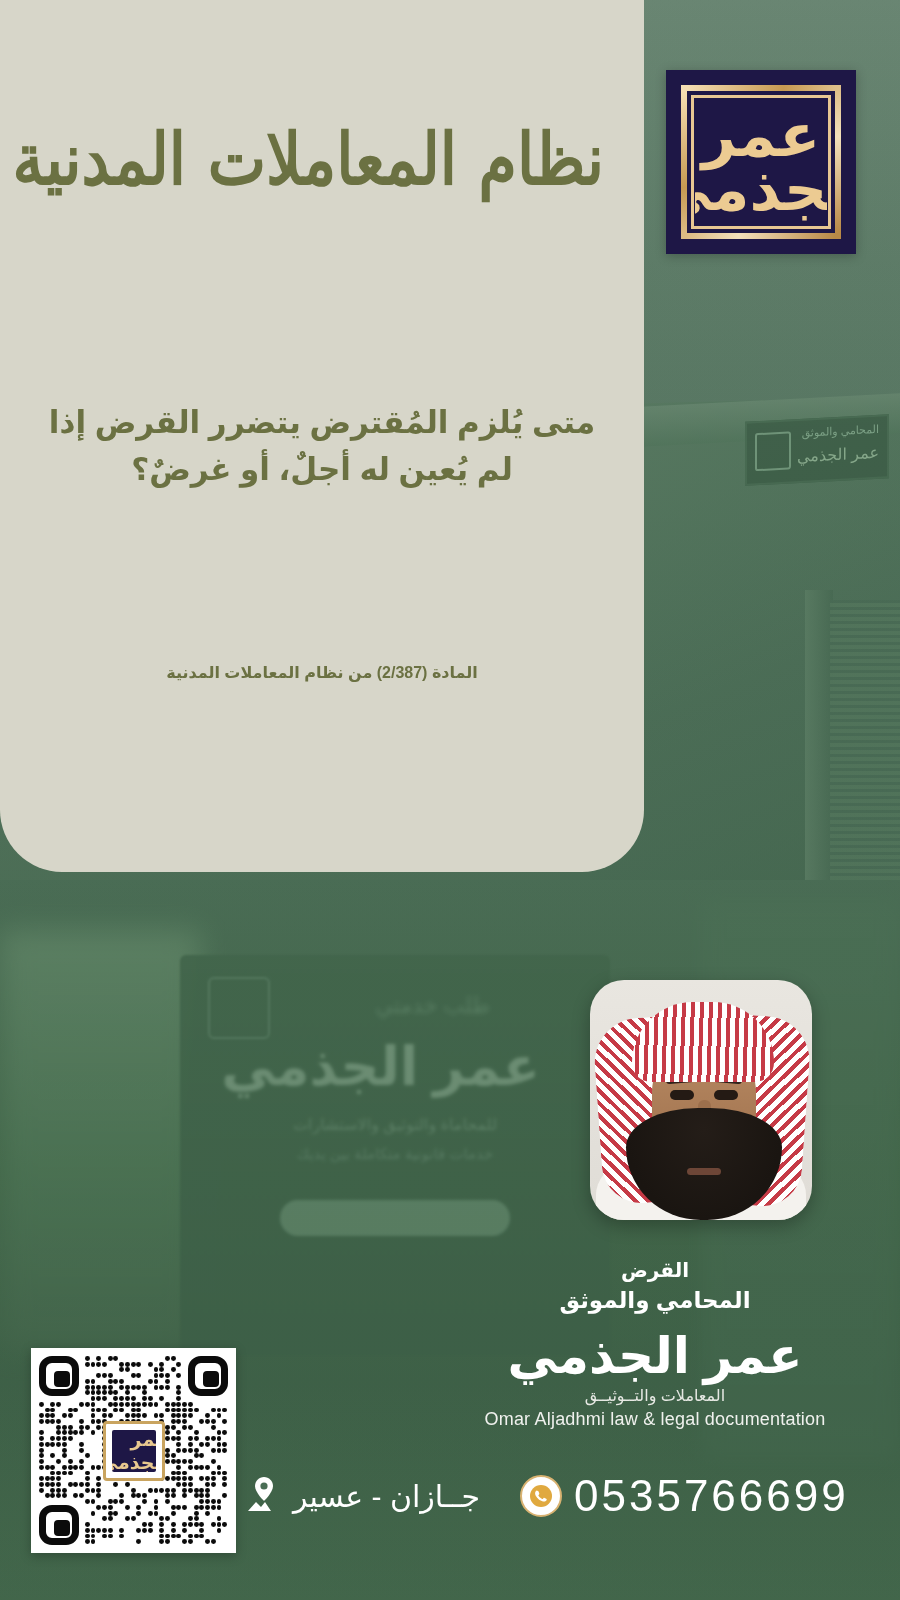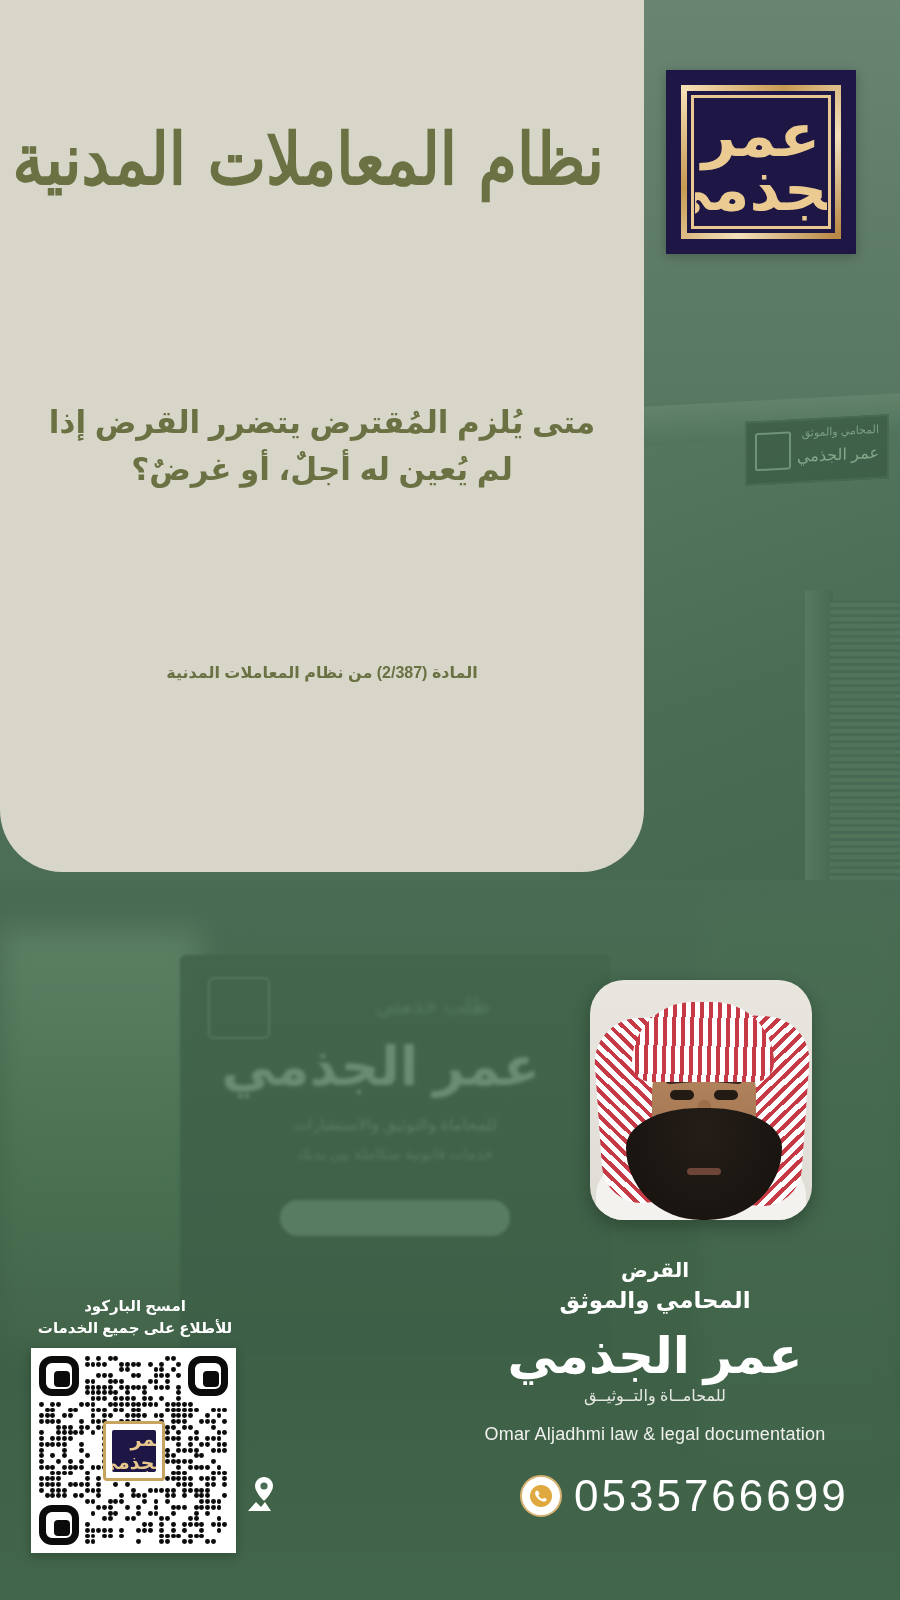--- a/index.html
+++ b/index.html
@@ -219,21 +219,21 @@
   .brand-l1{font-size:20px;font-weight:700;letter-spacing:2px;}
   .brand-l2{font-size:23px;font-weight:700;margin-top:5px;letter-spacing:1px;}
   .brand-name{
     font-size:50px;font-weight:700;margin-top:16px;color:#ffffff;
     letter-spacing:1px;line-height:1.05;
   }
   .brand-sub{
     font-size:16px;margin-top:3px;color:#e7e9e4;letter-spacing:3px;
   }
   .brand-en{
-    font-size:18px;margin-top:19px;color:#f0f1ee;direction:ltr;
+    font-size:18px;margin-top:4px;color:#f0f1ee;direction:ltr;
     font-weight:400;letter-spacing:.2px;
   }
 
   
   .phone-row{
     position:absolute;left:520px;top:1470px;width:360px;height:52px;
     display:flex;align-items:center;gap:12px;direction:ltr;
   }
   .wa-icon{
     width:38px;height:38px;border-radius:50%;flex:0 0 auto;
@@ -342,48 +342,45 @@
       <div class="p-mouth"></div>
     </div>
     <div class="p-beard"></div>
     <div class="p-ghutra-top"></div>
   </div>
 
   <div class="brand">
     <div class="brand-l1">القرض</div>
     <div class="brand-l2">المحامي والموثق</div>
     <div class="brand-name">عمر الجذمي</div>
-    <div class="brand-sub">للمحامــاة والتــوثيــق</div>
+    <div class="brand-sub">المعاملات والتــوثيــق</div>
     <div class="brand-en">Omar Aljadhmi law &amp; legal documentation</div>
   </div>
 
   <div class="phone-row">
     <span class="wa-icon">
       <svg width="24" height="24" viewBox="0 0 24 24" aria-hidden="true">
         <circle cx="12" cy="12" r="11" fill="#e0a93f"></circle>
         <path d="M8.1 6.6c-.3 0-.7.1-1 .5-.4.4-1 1-1 2.4s1 2.8 1.2 3c.1.2 2 3.1 4.9 4.3 2.4 1 2.9.8 3.4.8.5-.1 1.6-.7 1.9-1.3.2-.6.2-1.2.2-1.3-.1-.1-.3-.2-.6-.3-.3-.2-1.6-.8-1.9-.9-.3-.1-.4-.2-.6.1-.2.3-.7.9-.8 1-.2.2-.3.2-.6.1-.3-.2-1.2-.5-2.2-1.4-.8-.7-1.3-1.6-1.5-1.9-.2-.3 0-.4.1-.6l.4-.5c.1-.2.2-.3.3-.5.1-.2 0-.4 0-.5 0-.2-.6-1.5-.8-2-.2-.5-.4-.4-.6-.5h-.3z" fill="#ffffff"></path>
       </svg>
     </span>
     <span class="phone-num">0535766699</span>
   </div>
 
   <div class="loc-row">
+    <span class="loc-text">جــازان - عسير</span>
     <span>
       <svg width="38" height="40" viewBox="0 0 38 40" aria-hidden="true">
         <path d="M19 3c-5 0-9 4-9 9 0 6.5 9 15 9 15s9-8.5 9-15c0-5-4-9-9-9z" fill="#ffffff"></path>
         <circle cx="19" cy="12" r="3.6" fill="#4a6e55"></circle>
         <path d="M3 37l8-9 5 5 4-5 6 9z" fill="#ffffff"></path>
       </svg>
     </span>
   </div>
 
-  <div class="qr-caption">
-    <div>امسح الباركود</div>
-    <div>للأطلاع على جميع الخدمات</div>
-  </div>
 
   <div class="qr-box">
     <div class="qr-canvas" id="qr-canvas">
         <div class="qr-mod" style="left: 45.8182px; top: 0px; width: 4.92545px; height: 4.92545px;"></div>
         <div class="qr-mod" style="left: 57.2727px; top: 0px; width: 4.92545px; height: 4.92545px;"></div>
         <div class="qr-mod" style="left: 68.7273px; top: 0px; width: 4.92545px; height: 4.92545px;"></div>
         <div class="qr-mod" style="left: 74.4545px; top: 0px; width: 4.92545px; height: 4.92545px;"></div>
         <div class="qr-mod" style="left: 126px; top: 0px; width: 4.92545px; height: 4.92545px;"></div>
         <div class="qr-mod" style="left: 131.727px; top: 0px; width: 4.92545px; height: 4.92545px;"></div>
         <div class="qr-mod" style="left: 45.8182px; top: 5.72727px; width: 4.92545px; height: 4.92545px;"></div>

